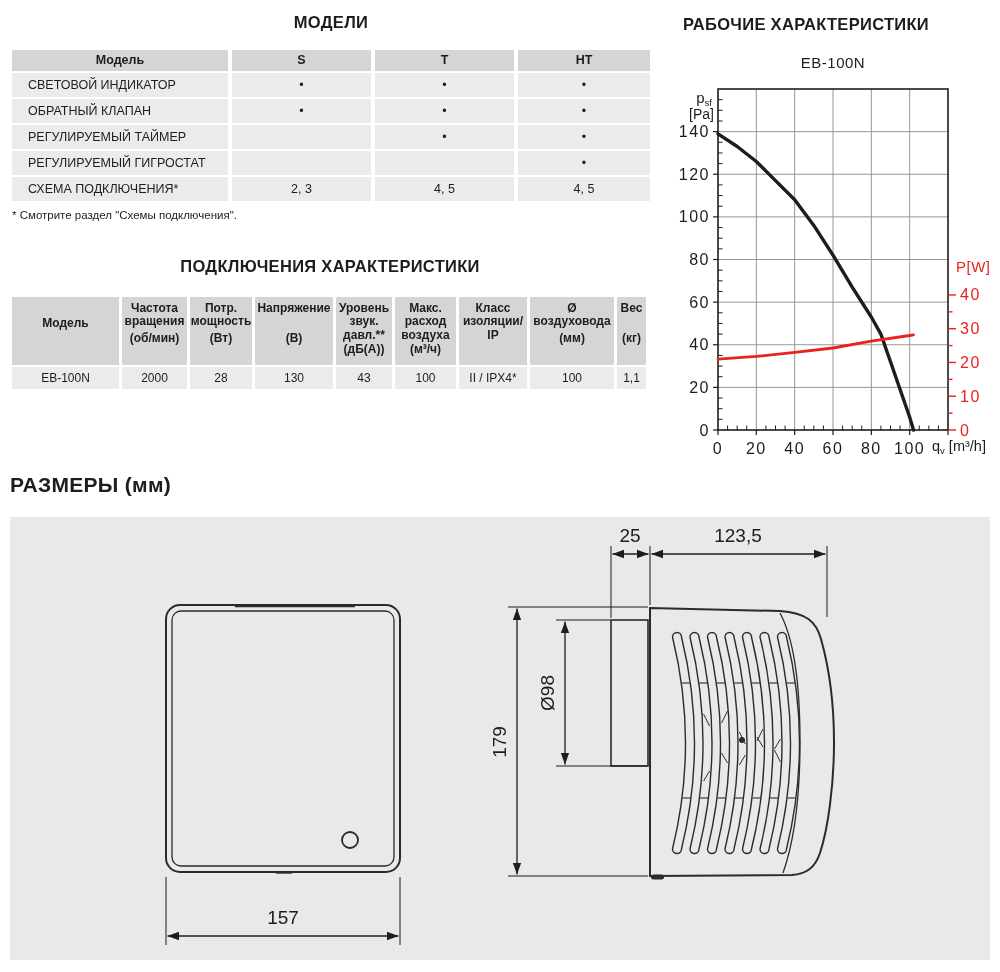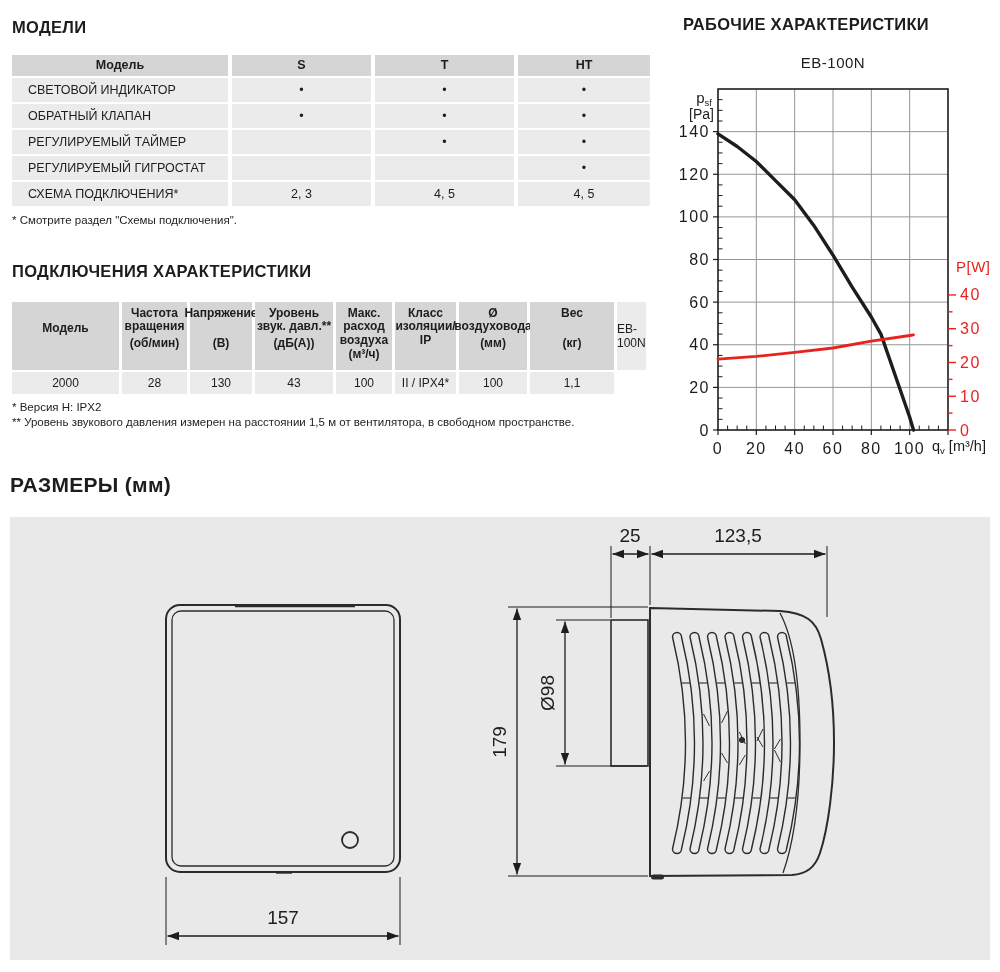--- a/index.html
+++ b/index.html
@@ -4,21 +4,21 @@
 <style>
   html,body{margin:0;padding:0;background:#fff;}
   .page{position:relative;width:1000px;height:972px;background:#fff;
         font-family:"Liberation Sans", sans-serif;color:#1d1d1b;overflow:hidden;}
   h2{font-size:16.5px;font-weight:bold;letter-spacing:.3px;margin:0;line-height:1;}
   .sec{position:absolute;}
   .sec-models{left:12px;top:14px;width:638px;}
   .sec-tech{left:12px;top:258px;width:636px;}
   .sec-chart{left:660px;top:16px;width:340px;}
   .sec-dims{left:10px;top:470px;width:884px;}
-  .sec-models h2,.sec-tech h2{margin-top:5px;}
+  .sec-models h2,.sec-tech h2{text-align:center;}
   
   .modgrid{margin-top:19px;display:grid;grid-template-columns:216px 139px 139px 132px;
            grid-template-rows:21px repeat(5,24px);gap:2px 4px;}
   .modgrid>div{display:flex;align-items:center;justify-content:center;font-size:12.5px;}
   .mh{background:#d5d5d5;font-weight:bold;}
   .ml{background:#ebebeb;justify-content:flex-start !important;padding-left:16px;}
   .mv{background:#ebebeb;}
   .footnote{font-size:11.5px;margin-top:7px;line-height:1.35;}
   
   .techgrid{margin-top:22px;display:grid;
@@ -86,20 +86,24 @@
     <h2>ПОДКЛЮЧЕНИЯ ХАРАКТЕРИСТИКИ</h2>
     <div class="techgrid">
       <div class="th">
         <span class="hname">Модель</span>
         </div>
       <div class="th">
         <span class="hname">Частота вращения</span>
         <span class="hunit">(об/мин)</span>
         </div>
       <div class="th">
+        <span class="hname">Потр. мощность</span>
+        <span class="hunit">(Вт)</span>
+        </div>
+      <div class="th">
         <span class="hname">Напряжение</span>
         <span class="hunit">(В)</span>
         </div>
       <div class="th">
         <span class="hname">Уровень звук. давл.**</span>
         <span class="hunit">(дБ(А))</span>
         </div>
       <div class="th">
         <span class="hname">Макс. расход воздуха</span>
         <span class="hunit">(м³/ч)</span>
@@ -118,24 +122,20 @@
 
       <div class="td">EB-100N</div>
       <div class="td">2000</div>
       <div class="td">28</div>
       <div class="td">130</div>
       <div class="td">43</div>
       <div class="td">100</div>
       <div class="td">II / IPX4*</div>
       <div class="td">100</div>
       <div class="td">1,1</div>
-    </div>
-    <div class="footnote tech-notes">
-      <div>* Версия H: IPX2</div>
-      <div>** Уровень звукового давления измерен на расстоянии 1,5 м от вентилятора, в свободном пространстве.</div>
     </div>
   </section>
 
   <section class="sec sec-chart">
     <h2>РАБОЧИЕ ХАРАКТЕРИСТИКИ</h2>
     <div id="chart-box"><svg width="340" height="420" viewBox="0 0 340 420">
           <rect x="58" y="43" width="230" height="341" fill="#ffffff"></rect>
           <line x1="96.33333333333334" y1="43" x2="96.33333333333334" y2="384" stroke="#969696" stroke-width="1"></line>
           <line x1="134.66666666666669" y1="43" x2="134.66666666666669" y2="384" stroke="#969696" stroke-width="1"></line>
           <line x1="173" y1="43" x2="173" y2="384" stroke="#969696" stroke-width="1"></line>

